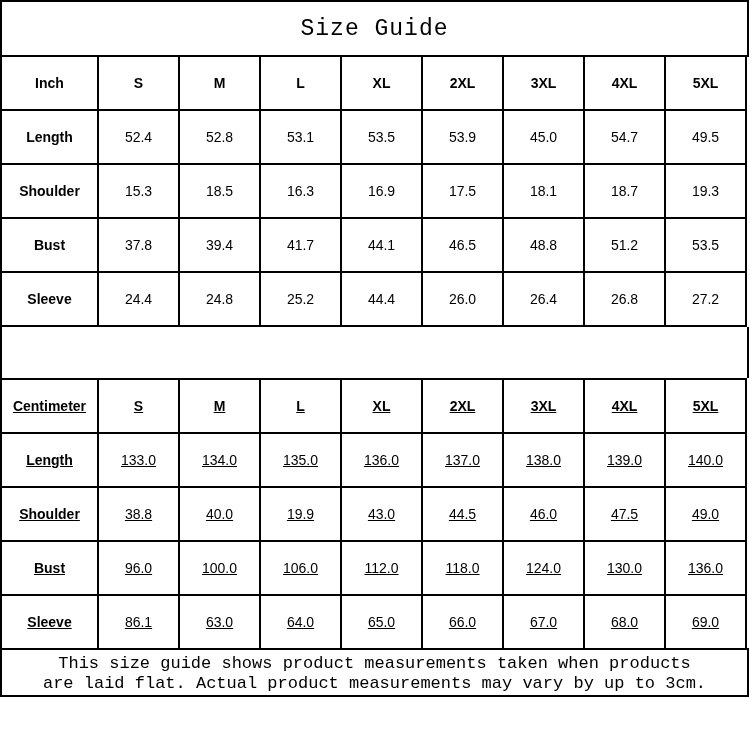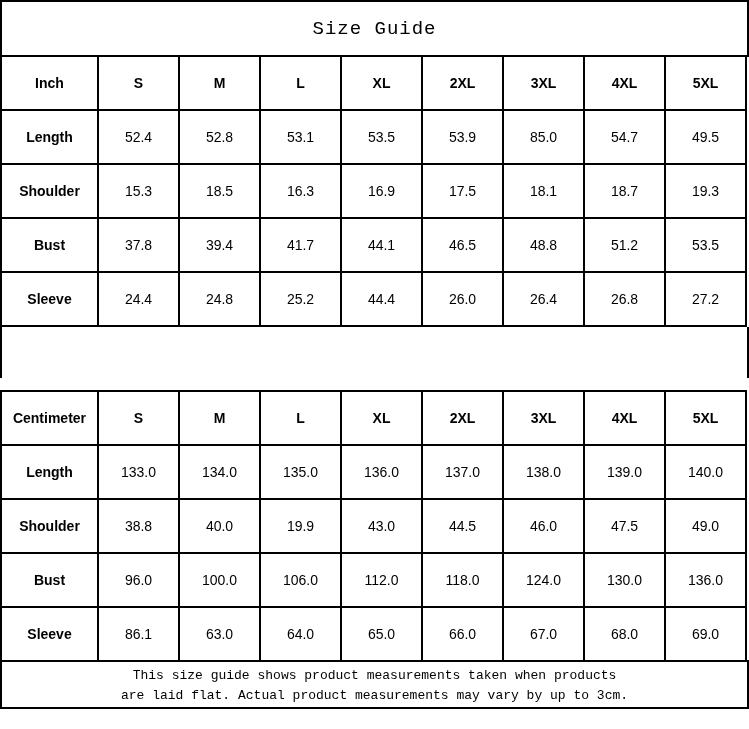--- a/index.html
+++ b/index.html
@@ -18,21 +18,21 @@
     box-sizing: border-box;
   }
   .title-band {
     box-sizing: border-box;
     height: 57px;
     border: 2px solid #000000;
     display: flex;
     align-items: center;
     justify-content: center;
     font-family: "Liberation Mono", monospace;
-    font-size: 19px;
+    font-size: 23px;
     letter-spacing: 1px;
   }
   table.size-table {
     width: 608px;
     border-collapse: collapse;
     table-layout: fixed;
     margin-top: -2px;
   }
   table.size-table th,
   table.size-table td {
@@ -62,21 +62,21 @@
     border-left: 2px solid #000000;
     border-right: 2px solid #000000;
     border-bottom: 2px solid #000000;
     margin-top: -2px;
     padding-top: 4px;
     display: flex;
     flex-direction: column;
     align-items: center;
     justify-content: center;
     font-family: "Liberation Mono", monospace;
-    font-size: 13px;
+    font-size: 17px;
     line-height: 20px;
     text-align: center;
   }
   .bottom-margin {
     height: 10px;
     background: #ffffff;
   }
 </style>
 </head>
 <body>
@@ -109,21 +109,21 @@
       <th>4XL</th>
       <th>5XL</th>
     </tr>
     <tr>
       <th>Length</th>
       <td>52.4</td>
       <td>52.8</td>
       <td>53.1</td>
       <td>53.5</td>
       <td>53.9</td>
-      <td>85.0</td>
+      <td>45.0</td>
       <td>54.7</td>
       <td>49.5</td>
     </tr>
     <tr>
       <th>Shoulder</th>
       <td>15.3</td>
       <td>18.5</td>
       <td>16.3</td>
       <td>16.9</td>
       <td>17.5</td>
@@ -151,21 +151,21 @@
       <td>26.0</td>
       <td>26.4</td>
       <td>26.8</td>
       <td>27.2</td>
     </tr>
   </tbody>
     </table>
 
   <div class="spacer-band"></div>
 
-  <table class="size-table" style="margin-top:12px;">
+  <table class="size-table" style="margin-top:0;text-decoration:underline;">
     <colgroup>
       <col style="width:97px">
       <col style="width:81px">
         <col style="width:81px">
         <col style="width:81px">
         <col style="width:81px">
       <col style="width:81px">
         <col style="width:81px">
         <col style="width:81px">
         <col style="width:81px">

